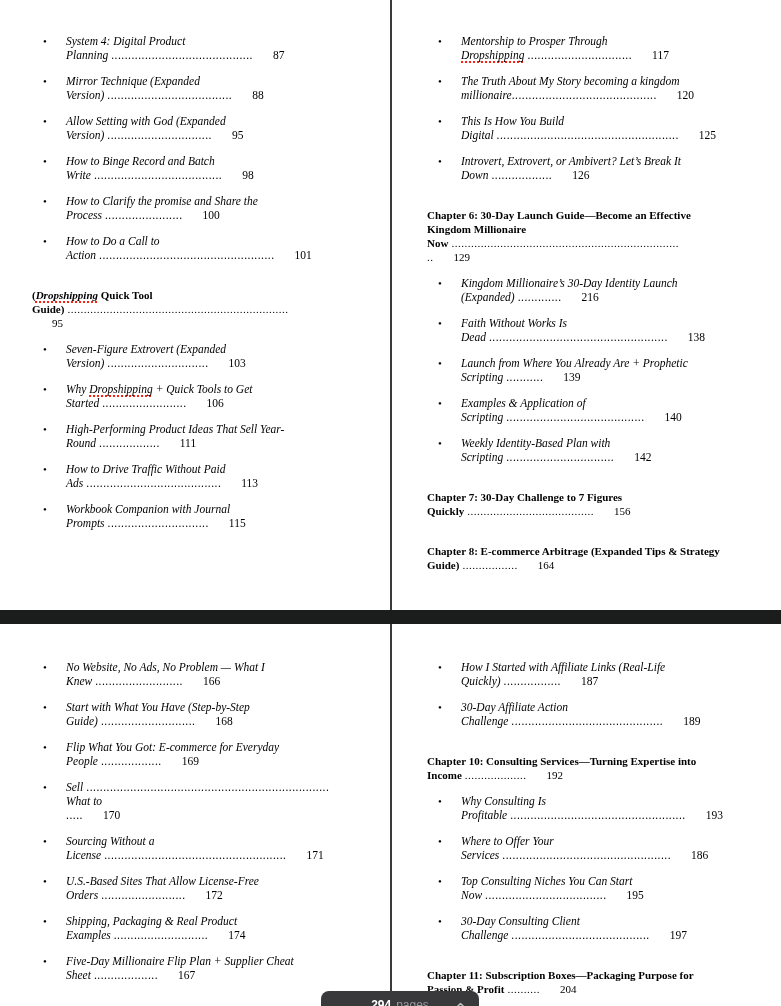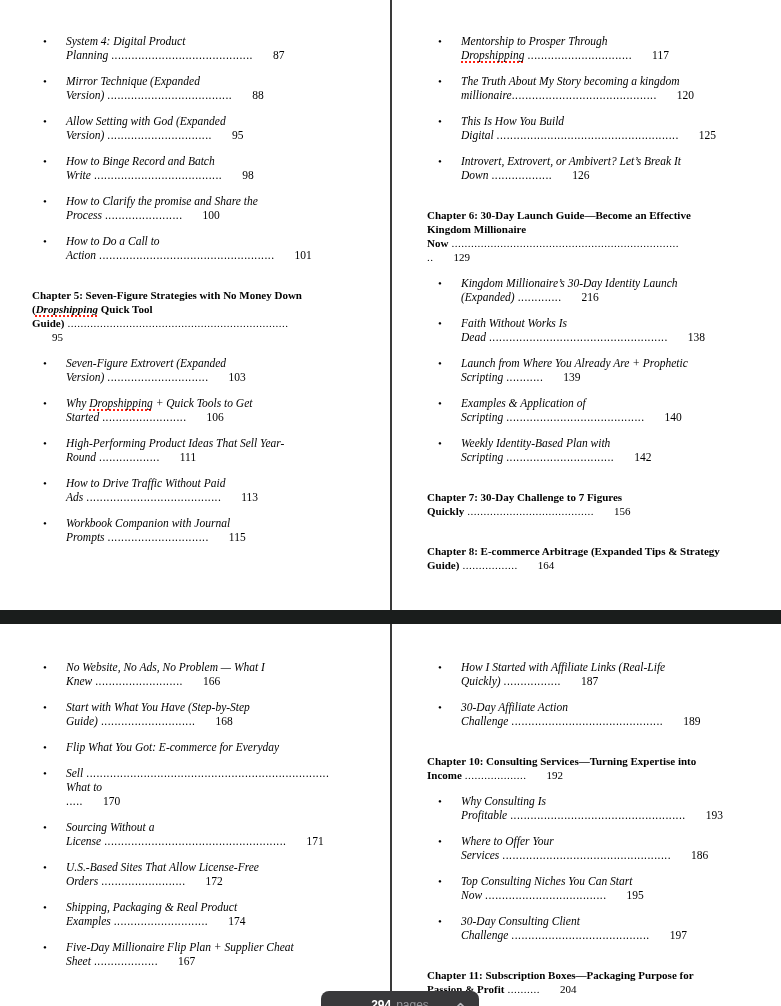--- a/index.html
+++ b/index.html
@@ -81,21 +81,20 @@
           </div>
         </div>
         <div class="block item">
           <span class="bullet">•</span>
           <div class="content">
             <div class="line"><span class="txt">How to Do a Call to</span></div>
             <div class="line"><span class="txt">Action</span><span class="dots">....................................................</span><span class="pagenum">101</span></div>
           </div>
         </div>
         <div class="block chapter">
-          <div class="line"><span class="txt">Chapter 5: Seven-Figure Strategies with No Money Down</span></div>
           <div class="line"><span class="txt">(<span class="misspell">Dropshipping</span> Quick Tool</span></div>
           <div class="line"><span class="txt">Guide)</span><span class="dots">....................................................................</span></div>
           <div class="line"><span class="pagenum">95</span></div>
         </div>
         <div class="block item">
           <span class="bullet">•</span>
           <div class="content">
             <div class="line"><span class="txt">Seven-Figure Extrovert (Expanded</span></div>
             <div class="line"><span class="txt">Version)</span><span class="dots">..............................</span><span class="pagenum">103</span></div>
           </div>
@@ -224,20 +223,21 @@
           <span class="bullet">•</span>
           <div class="content">
             <div class="line"><span class="txt">Start with What You Have (Step-by-Step</span></div>
             <div class="line"><span class="txt">Guide)</span><span class="dots">............................</span><span class="pagenum">168</span></div>
           </div>
         </div>
         <div class="block item">
           <span class="bullet">•</span>
           <div class="content">
             <div class="line"><span class="txt">Flip What You Got: E-commerce for Everyday</span></div>
+            <div class="line"><span class="txt">People</span><span class="dots">..................</span><span class="pagenum">169</span></div>
           </div>
         </div>
         <div class="block item">
           <span class="bullet">•</span>
           <div class="content">
             <div class="line"><span class="txt">Sell</span><span class="dots">........................................................................</span></div>
             <div class="line"><span class="txt">What to</span></div>
             <div class="line"><span class="dots tight">.....</span><span class="pagenum">170</span></div>
           </div>
         </div>

